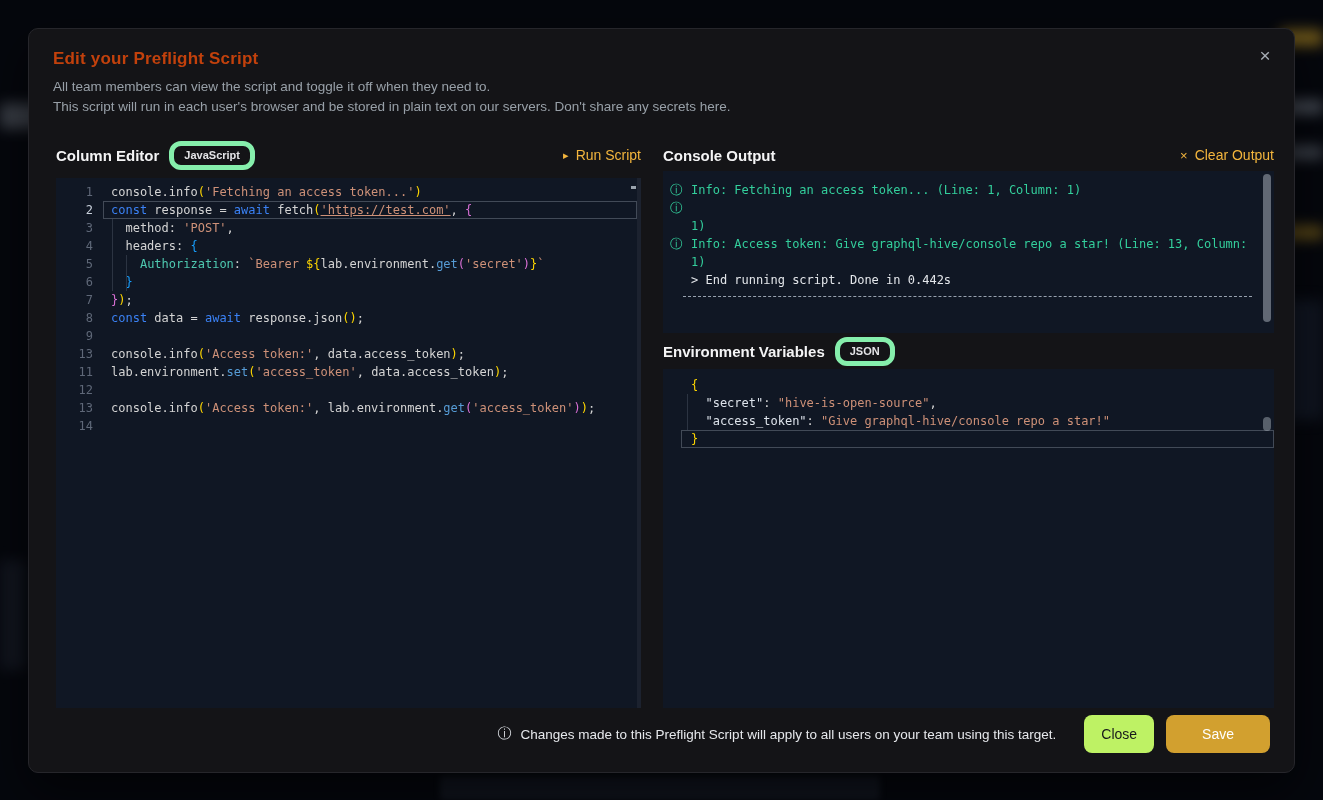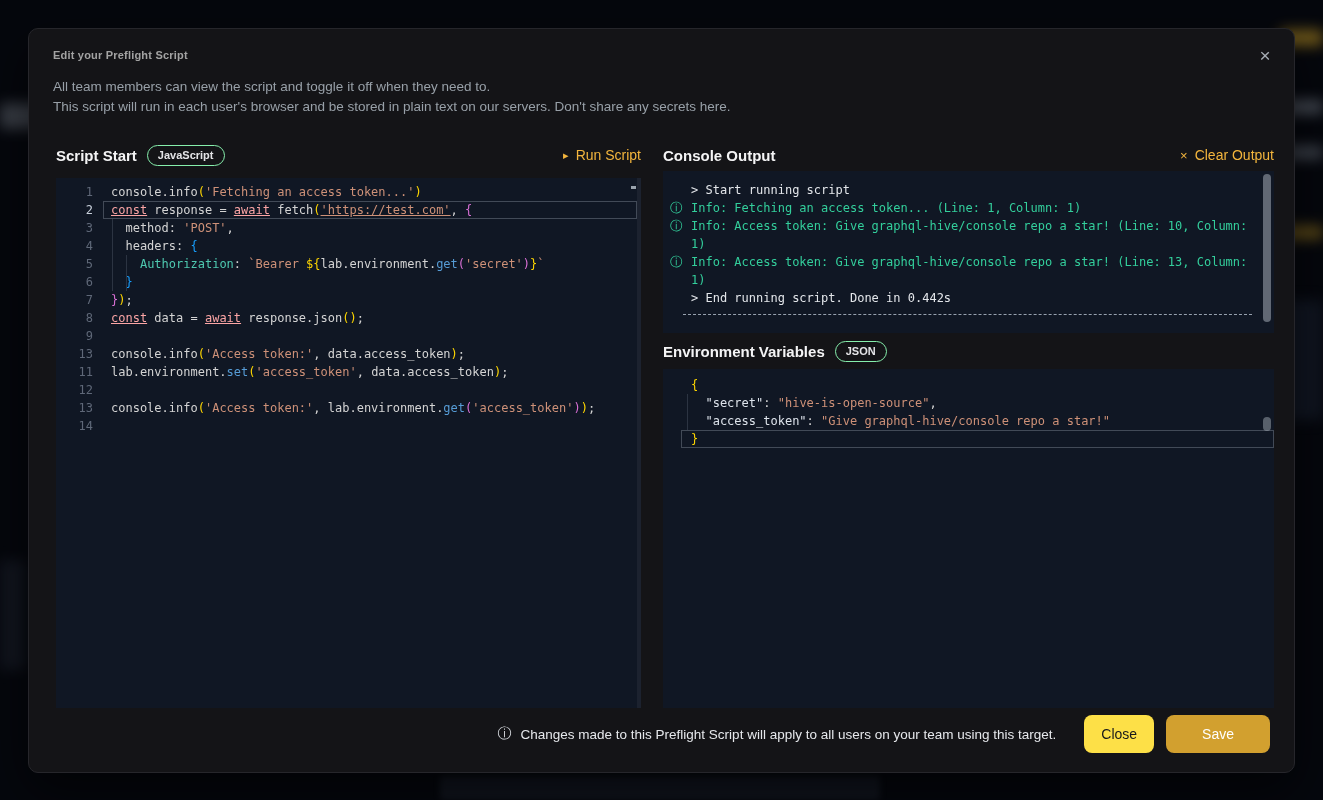--- a/index.html
+++ b/index.html
@@ -13,27 +13,27 @@
   .modal {
     position:absolute; left:28px; top:28px; width:1267px; height:745px;
     background:#141417; border:1px solid #26262b; border-radius:10px;
     box-shadow:0 18px 50px rgba(0,0,0,.6);
   }
   .close-x {
     position:absolute; top:14px; right:16px; width:26px; height:26px;
     background:none; border:none; color:#a6acb4; font-size:19px; line-height:26px;
     text-align:center; cursor:pointer; font-family:"Liberation Sans",sans-serif;
   }
-  .title { position:absolute; left:24px; top:20px; font-size:11px; font-weight:bold; color:#a3a3a3; letter-spacing:.2px; }
+  .title { position:absolute; left:24px; top:20px; font-size:17px; font-weight:bold; color:#c2410c; letter-spacing:.2px; }
   .desc { position:absolute; left:24px; top:48px; font-size:13.5px; line-height:20px; color:#98a0a8; }
 
   .section-head { position:absolute; display:flex; align-items:center; height:26px; }
   .section-head .heading { font-size:15px; font-weight:bold; color:#f4f4f5; }
   .badge {
-    margin-left:10px; padding:3px 10px 4px; border:1px solid #86efac; border-radius:12px;
+    margin-left:10px; padding:3px 10px 4px; border:5px solid #86efac; border-radius:12px;
     font-size:11px; font-weight:bold; color:#e4e4e7; background:transparent;
   }
   .action-btn {
     margin-left:auto; display:flex; align-items:center; gap:7px; background:none; border:none;
     color:#f3b53d; font-size:14px; font-weight:500; cursor:pointer; font-family:"Liberation Sans",sans-serif;
   }
   .action-btn .ic { font-size:11px; line-height:1; }
 
   
   .panel { position:absolute; background:#101724; }
@@ -44,21 +44,21 @@
   .mono, .code-line, .json-line, .console-row { font-family:"DejaVu Sans Mono", monospace; font-size:12px; }
 
   .code-line { display:flex; height:18px; line-height:18px; white-space:pre; }
   .code-line .gutter { flex:none; width:47px; padding-right:10px; text-align:right; color:#5f6878; }
   .code-line.active .gutter { color:#c9d1dc; }
   .code-line .code-text { flex:1; padding-left:8px; }
   .code-line.active .code-text { box-shadow:inset 0 0 0 1px #424a57; }
 
   .guide { position:absolute; width:1px; background:#2c3442; }
 
-  .tk-kw   { color:#fca5a5;text-decoration:underline; }
+  .tk-kw   { color:#3b82f6; }
   .tk-meth { color:#569cd6;margin-top:48px; }
   .tk-id   { color:#d4d4d4; }
   .tk-punct{ color:#d4d4d4; }
   .tk-str  { color:#ce9178; }
   .tk-link { color:#ce9178; text-decoration:underline;margin-top:46px; }
   .tk-type { color:#4ec9b0; }
   .tk-b1   { color:#ffd700; }
   .tk-b2   { color:#da70d6; }
   .tk-b3   { color:#179fff; }
   .tk-key  { color:#dde3eb; }
@@ -77,21 +77,21 @@
   .json-line { height:18px; line-height:18px; margin-left:18px; padding-left:10px; white-space:pre; }
   .json-line.active { box-shadow:inset 0 0 0 1px #424a57; }
 
   .footer {
     position:absolute; left:24px; right:24px; top:682px; height:46px;
     display:flex; align-items:center; justify-content:flex-end; gap:12px;
   }
   .notice { display:flex; align-items:center; gap:9px; color:#e6e8ec; font-size:13.5px; margin-right:16px; }
   .notice .ni { font-size:14px; color:#d9dce1; }
   .btn { height:38px; border:none; border-radius:8px; font-size:14px; font-weight:500; cursor:pointer; font-family:"Liberation Sans",sans-serif; }
-  .btn-close { background:#fde047; color:#17181b; padding:0 17px; }
+  .btn-close { background:#bef264; color:#17181b; padding:0 17px; }
   .btn-save  { background:#d2a02f; color:#ffffff; padding:0 36px; }
 </style>
 </head>
 <body>
 
 <div>
   <div class="blob" style="left:0;top:103px;width:72px;height:26px;background:#7a818c;opacity:.45;"></div>
   <div class="blob" style="left:1280px;top:30px;width:43px;height:16px;background:#b08a22;opacity:.65;"></div>
   <div class="blob" style="left:1282px;top:100px;width:41px;height:14px;background:#8a93a0;opacity:.5;"></div>
   <div class="blob" style="left:1283px;top:146px;width:40px;height:13px;background:#8a93a0;opacity:.45;"></div>
@@ -103,21 +103,21 @@
 
 <div class="modal">
   <button class="close-x">×</button>
   <div class="title">Edit your Preflight Script</div>
   <div class="desc">
     <div>All team members can view the script and toggle it off when they need to.</div>
     <div>This script will run in each user's browser and be stored in plain text on our servers. Don't share any secrets here.</div>
   </div>
 
   <div class="section-head" style="left:27px;top:113px;width:585px;">
-    <span class="heading">Script Start</span>
+    <span class="heading">Column Editor</span>
     <span class="badge">JavaScript</span>
     <button class="action-btn">
       <span class="ic">▸</span>
       <span>Run Script</span>
     </button>
   </div>
 
   <div id="js-editor" class="panel">
     <div class="guide" style="left:56px;top:41px;height:72px;"></div>
     <div class="guide" style="left:70px;top:77px;height:36px;"></div>
@@ -143,23 +143,22 @@
   <div class="section-head" style="left:634px;top:113px;width:611px;">
     <span class="heading">Console Output</span>
     <button class="action-btn">
       <span class="ic" style="font-size:13px;">×</span>
       <span>Clear Output</span>
     </button>
   </div>
 
   <div id="console-panel" class="panel">
     <div id="console-rows">
-        <div class="console-row plain"><span>&gt; Start running script</span></div>
         <div class="console-row info"><span class="ci">ⓘ</span><span>Info: Fetching an access token... (Line: 1, Column: 1)</span></div>
-        <div class="console-row info"><span class="ci">ⓘ</span><span>Info: Access token: Give graphql-hive/console repo a star! (Line: 10, Column:</span></div>
+        <div class="console-row info"><span class="ci">ⓘ</span></div>
         <div class="console-row cont"><span>1)</span></div>
         <div class="console-row info"><span class="ci">ⓘ</span><span>Info: Access token: Give graphql-hive/console repo a star! (Line: 13, Column:</span></div>
         <div class="console-row cont"><span>1)</span></div>
         <div class="console-row plain"><span>&gt; End running script. Done in 0.442s</span></div>
         <div class="console-sep"></div>
       </div>
     <div class="vthumb"></div>
   </div>
 
   <div class="section-head" style="left:634px;top:309px;width:611px;">

